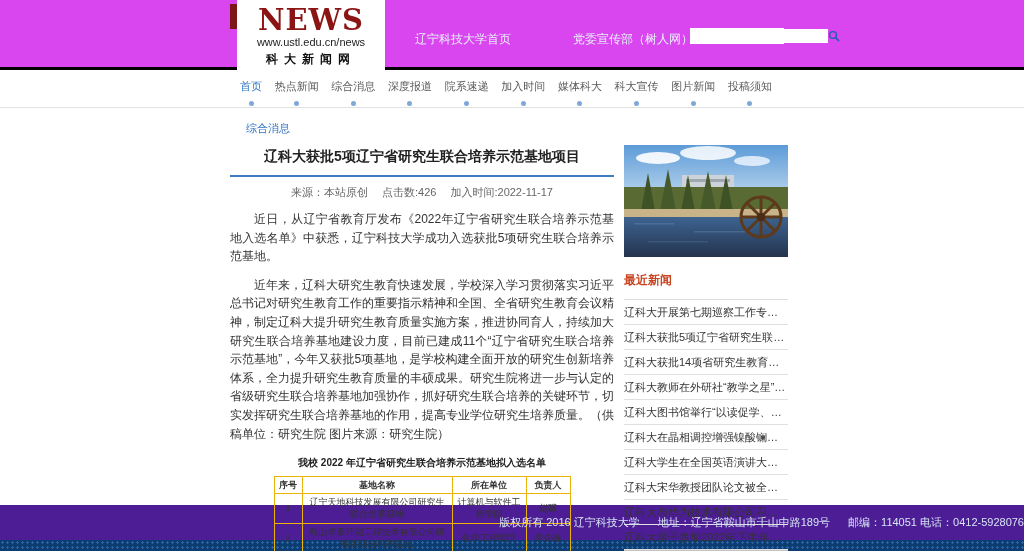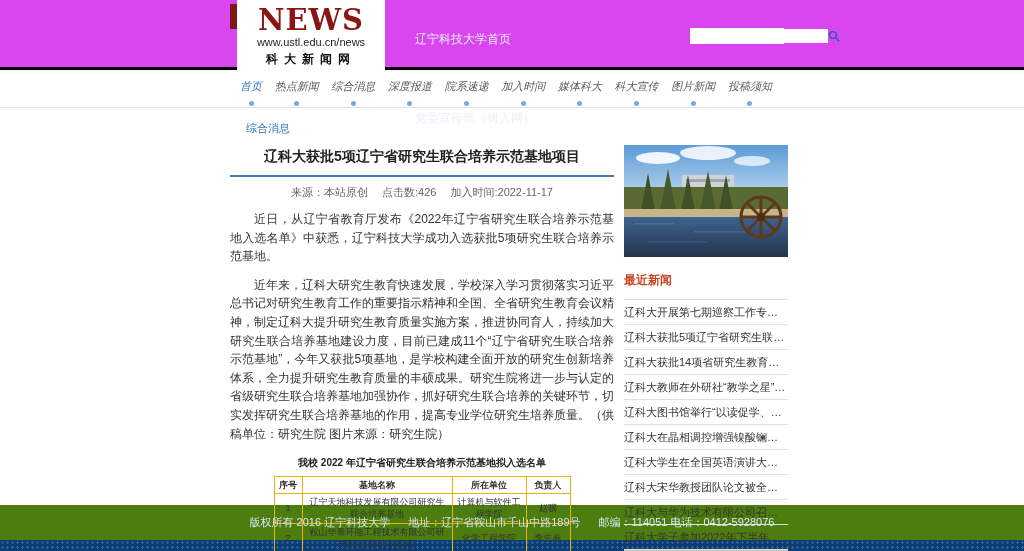--- a/index.html
+++ b/index.html
@@ -8,31 +8,31 @@
 
   
   .header { position:relative; height:70px; background:#d946ef; border-bottom:3px solid #000000; }
   .red-tab { position:absolute; left:230px; top:4px; width:7px; height:25px; background:#7d1616; }
   .logo-box { position:absolute; left:237px; top:0; width:148px; height:73px; background:#fff;
     text-align:center; padding-top:5px; z-index:2; cursor:pointer; }
   .news-logo { font-family:"DejaVu Serif","Liberation Serif",serif; font-weight:bold;
     font-size:29px; color:#8b1414; letter-spacing:1px; line-height:30px; }
   .logo-url { font-size:11px; color:#222; margin-top:1px; }
   .logo-site { font-size:12px; font-weight:bold; color:#111; letter-spacing:6px; margin-top:3px; }
-  .header-links { position:absolute; left:415px; top:31px; display:flex; gap:62px;flex-direction:column; }
+  .header-links { position:absolute; left:415px; top:31px; display:flex; gap:62px; }
   .header-link { font-size:12px; color:#e8f1fa; cursor:pointer; white-space:nowrap; }
   .search-wrap { position:absolute; left:690px; top:28px; width:94px; height:16px; background:#fff;
     display:flex; align-items:center; }
   .search-input { flex:1; border:none; outline:none; height:14px; font-size:10px; padding:0 3px; }
   .search-btn { width:16px; height:16px; display:flex; align-items:center; justify-content:center; cursor:pointer; }
 
   
   .navbar { height:38px; background:#fff; border-bottom:1px solid #e2e2e2; }
   .nav-items { margin-left:240px; width:532px; display:flex; justify-content:space-between; padding-top:9px; }
-  .nav-item { text-align:center; cursor:pointer;font-style:italic; }
+  .nav-item { text-align:center; cursor:pointer; }
   .nav-item .lbl { font-size:11px; color:#5a5a5a; }
   .nav-item.active .lbl { color:#2f74c0; }
   .nav-dot { width:5px; height:5px; border-radius:50%; background:#7fa8d9; margin:7px auto 0; }
 
   
   .main { margin-left:230px; width:560px; height:397px; display:flex; gap:10px; }
   .content-left { width:384px; }
   .breadcrumb { font-size:11px; color:#2f74c0; margin:13px 0 12px 16px; cursor:pointer; }
   .article-title { font-size:14px; font-weight:bold; color:#222; text-align:center; margin-top:6px; }
   .title-rule { border-top:2px solid #3e7dc2; margin-top:9px; }
@@ -48,21 +48,21 @@
   
   .sidebar { width:164px; padding-top:37px; }
   .photo { width:164px; height:112px; display:block; }
   .recent-title { font-size:12px; font-weight:bold; color:#c8431f; margin-top:15px;
     padding-bottom:10px; border-bottom:1px solid #ddd; }
   .news-list { list-style:none; border-bottom:3px solid #c3c3c3; }
   .news-item { font-size:11px; color:#333; padding:5px 0 4px; border-bottom:1px solid #e0e0e0;
     white-space:nowrap; overflow:hidden; text-overflow:ellipsis; cursor:pointer; }
 
   
-  .footer { height:35px; background:#4d7c0f; display:flex; align-items:center; justify-content:center;
+  .footer { height:35px; background:#4c1d95; display:flex; align-items:center; justify-content:flex-end;
     gap:18px; }
   .footer span { font-size:11px; color:#d7e5f5; }
   .footer-strip { height:11px; background:#0d3c70;
     background-image:radial-gradient(#2a62a5 1px, transparent 1.3px);
     background-size:5px 5px; }
 </style>
 </head>
 <body>
 
 <div class="header">

